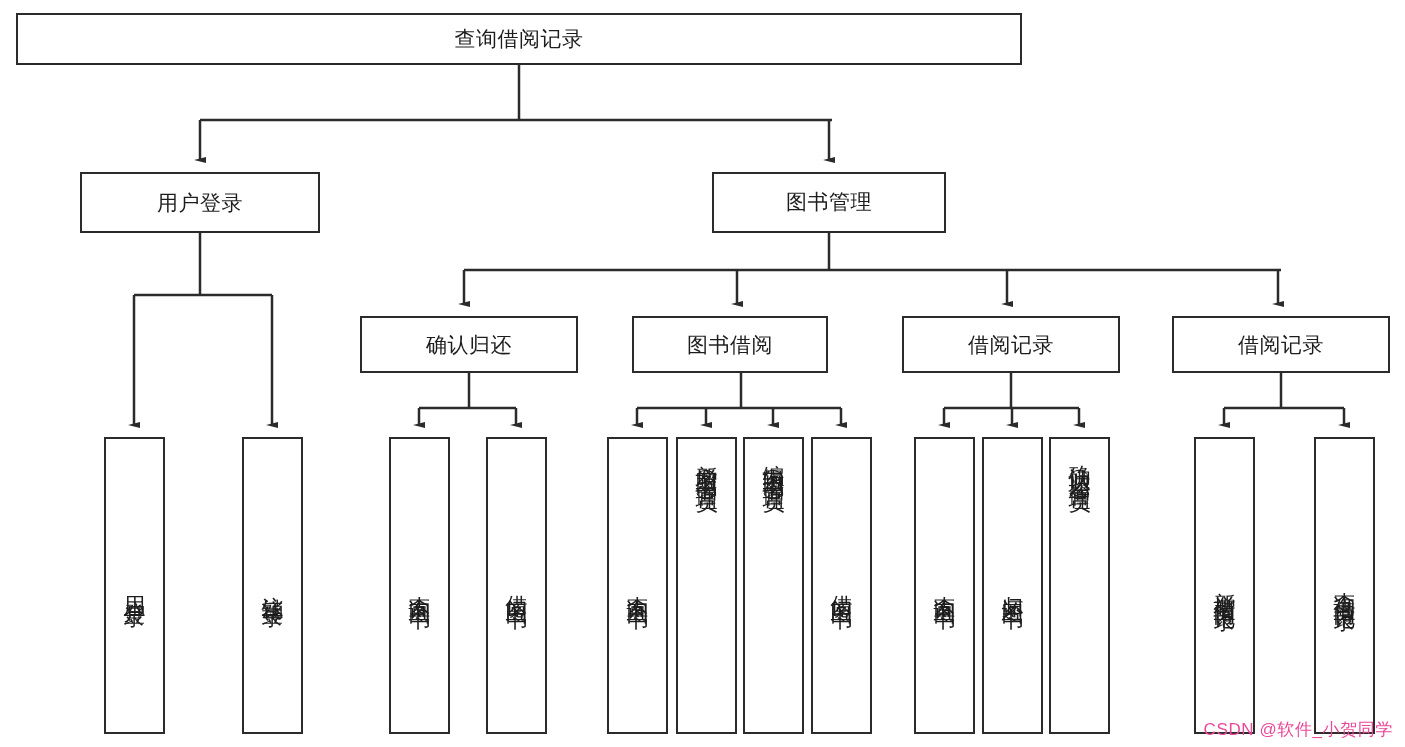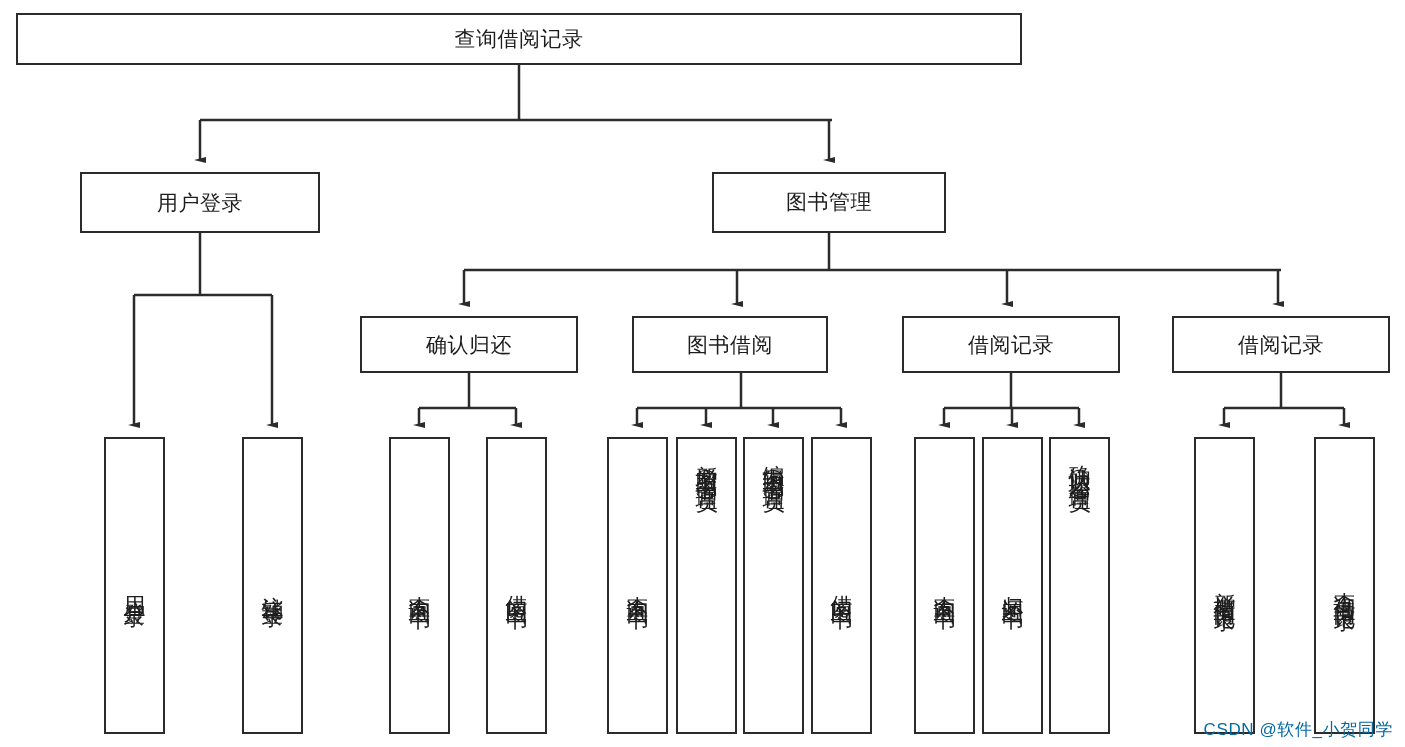--- a/index.html
+++ b/index.html
@@ -56,21 +56,21 @@
     white-space: nowrap;
   }
   .node-box.vertical.center-v {
     align-items: center;
     padding-top: 0;
   }
   #watermark {
     position: absolute;
     right: 12px;
     bottom: 6px;
-    color: #0369a1;
+    color: #ec4899;
     font-size: 17px;
     letter-spacing: 0.6px;
     white-space: nowrap;
     user-select: none;
   }
 </style>
 </head>
 <body>
 
 <div id="diagram-root">

